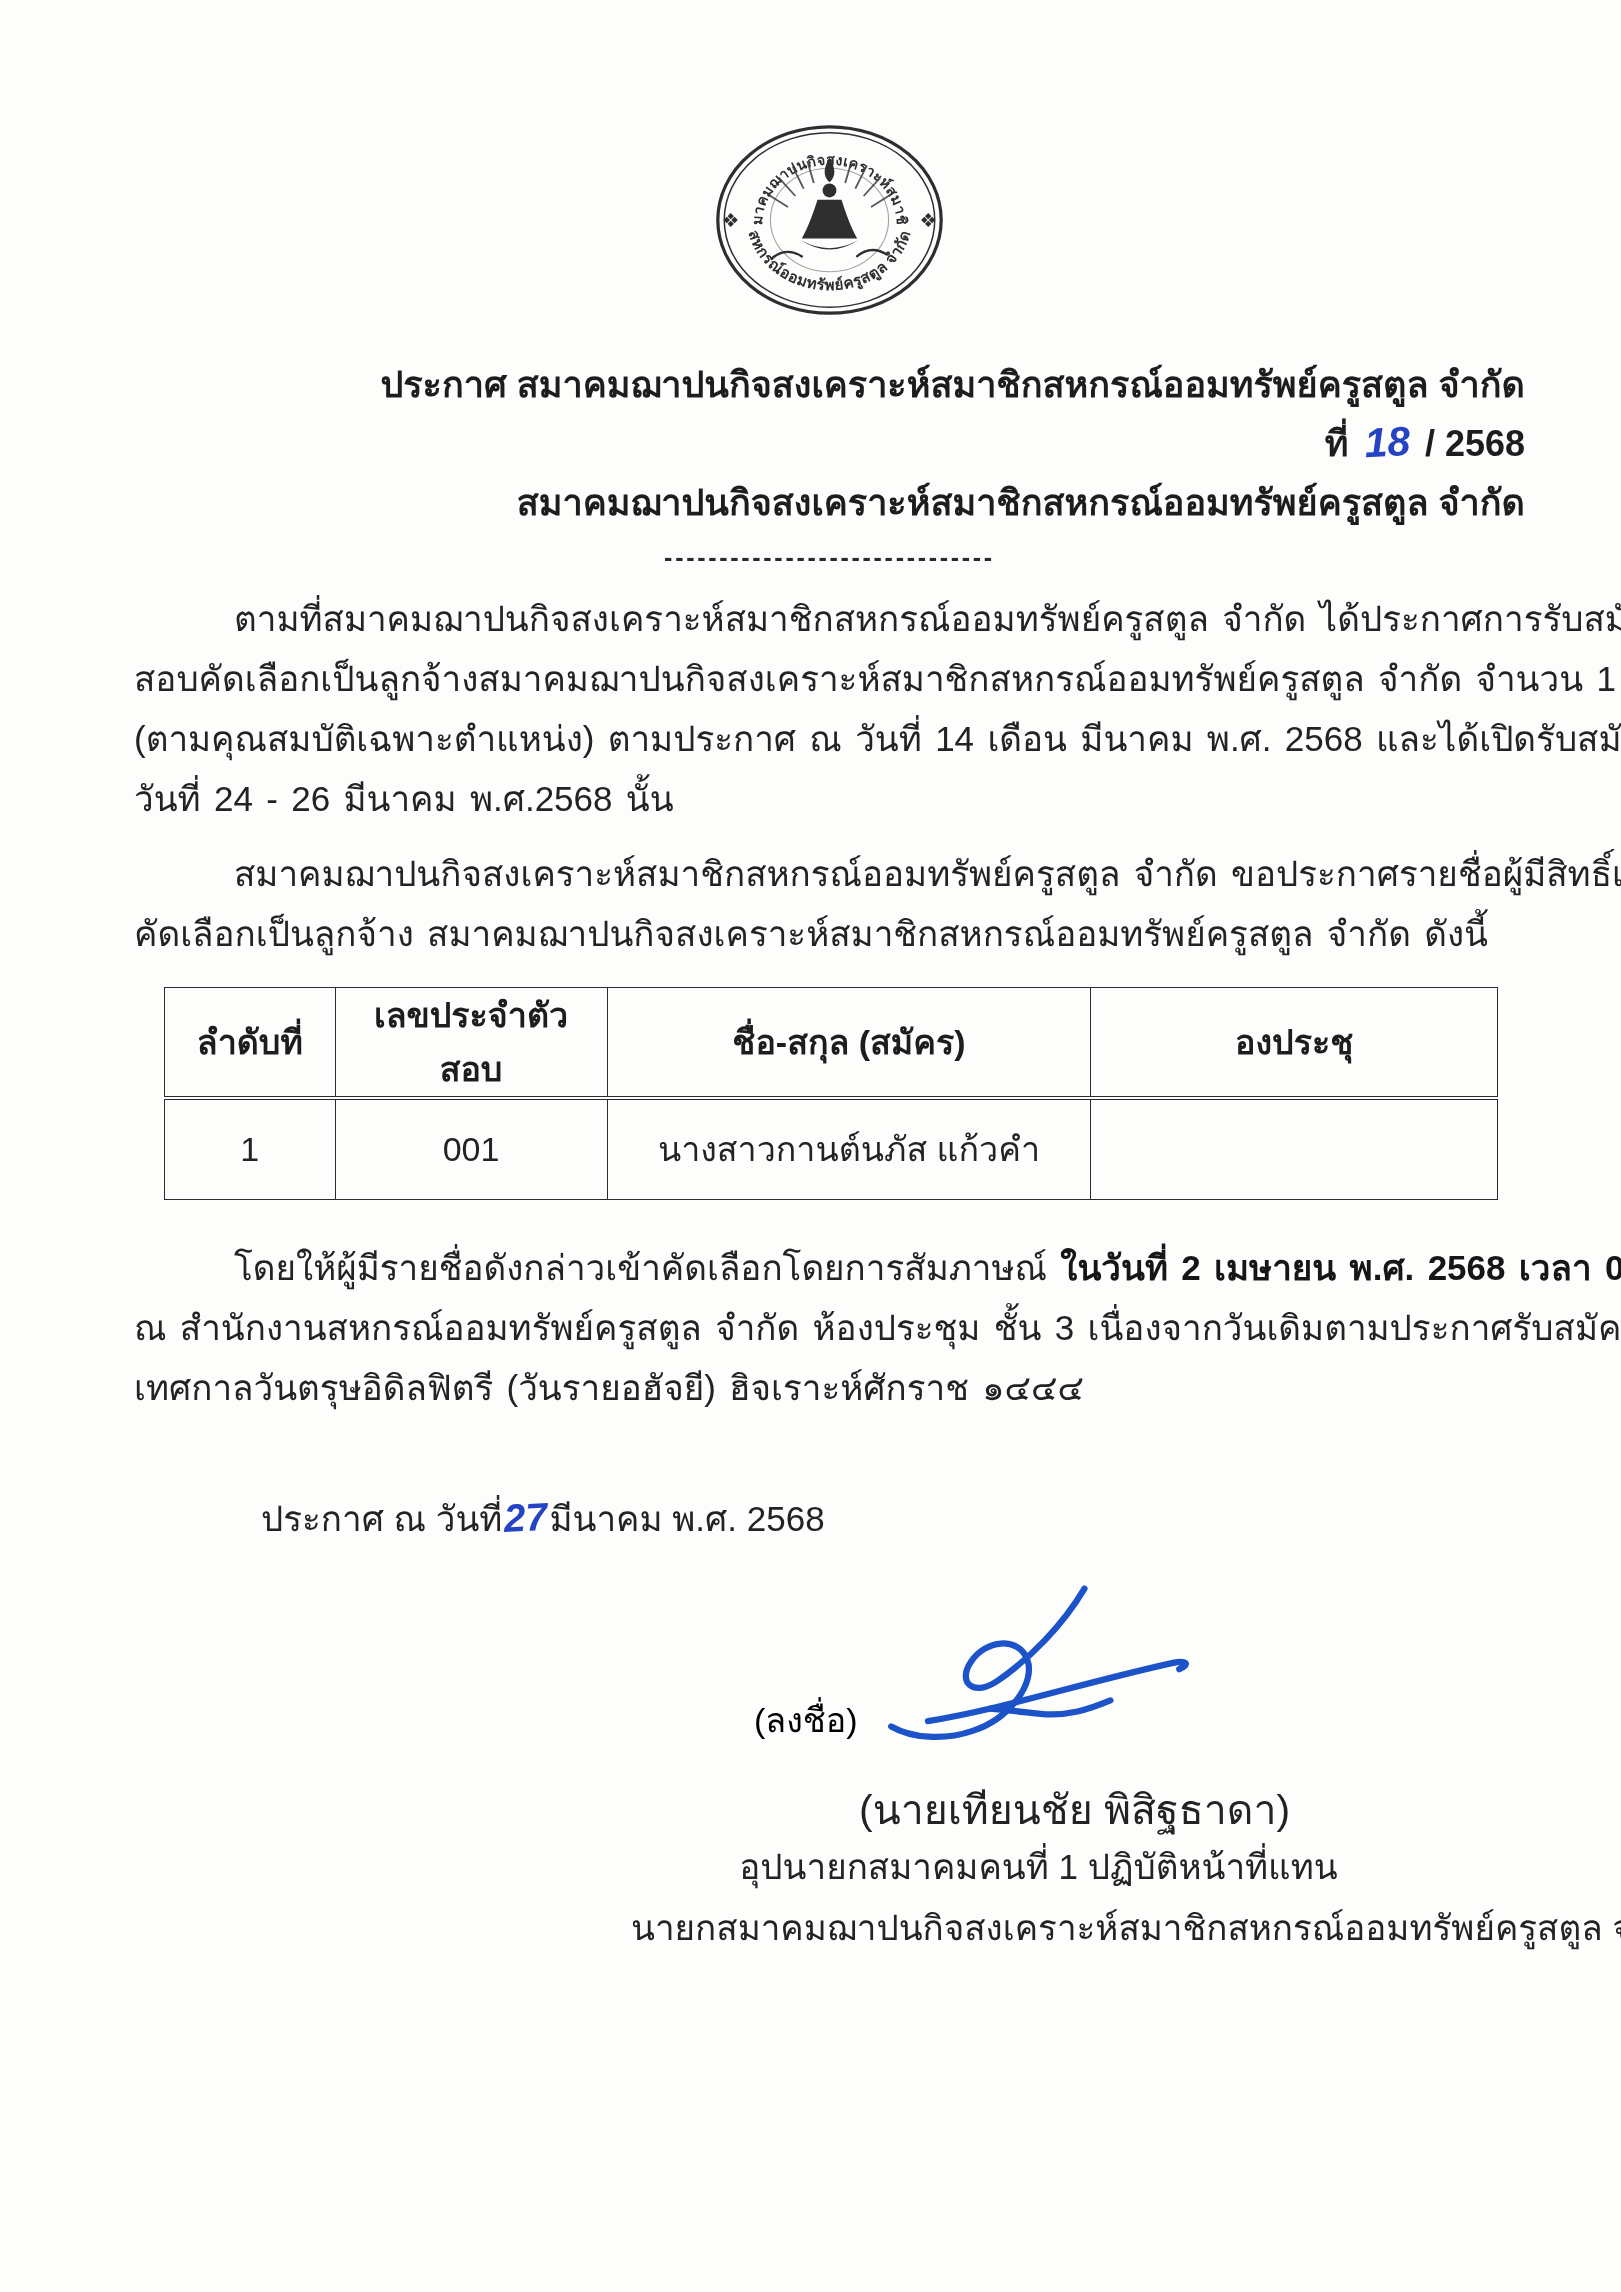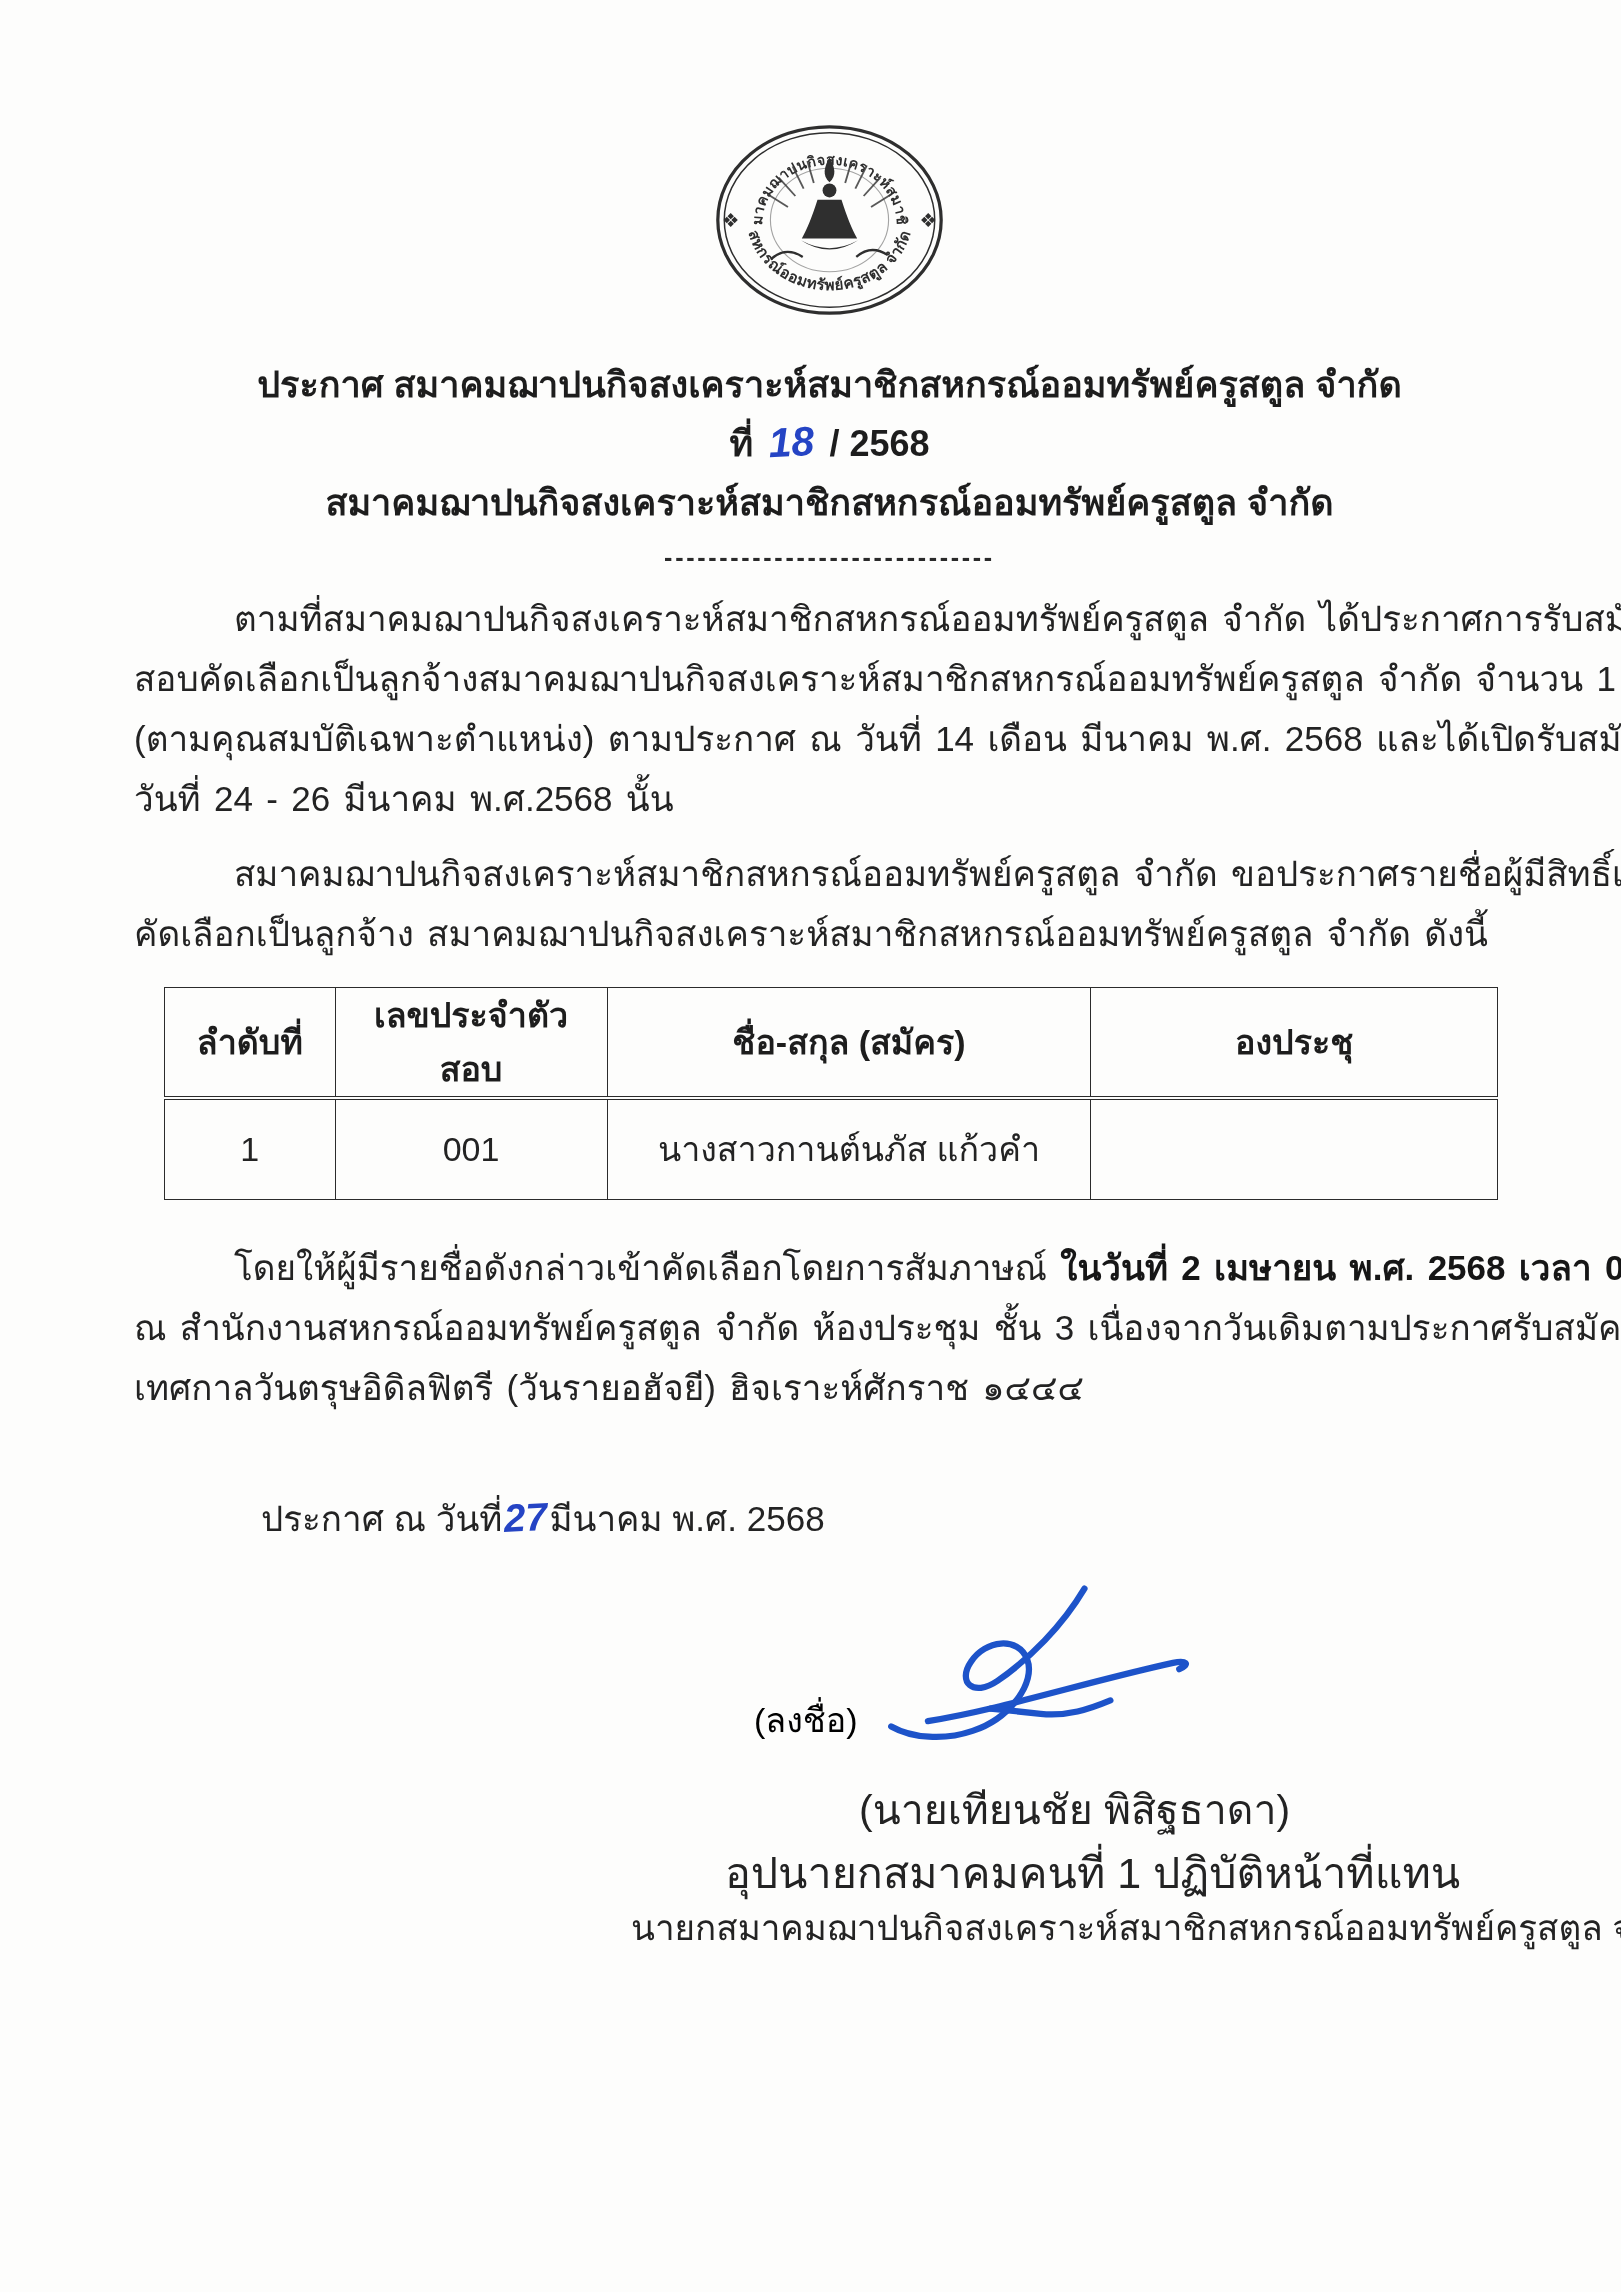--- a/index.html
+++ b/index.html
@@ -14,21 +14,21 @@
     box-sizing:border-box;
     padding:0 97px 0 134px;
   }
   .seal-wrap{
     margin-top:124px;
     display:flex;justify-content:center;
   }
   .title-block{margin-top:39px;text-align:center;}
   .title-line{
     font-size:36px;font-weight:bold;line-height:59px;
-    white-space:nowrap;color:#1d1d1d;
+    white-space:nowrap;color:#1d1d1d;text-align:right;
   }
   .handwritten{
     color:#2544c4;
     font-size:41px;
     font-style:italic;
     font-weight:bold;
     display:inline-block;
     transform:rotate(-3deg);
     padding:0 5.4px;
     line-height:0;
@@ -70,21 +70,21 @@
   .col-name{width:36.3%;}
   .col-remark{width:30.5%;}
   .issuance{
     margin-top:77px;margin-left:127px;
     font-size:35px;line-height:47px;white-space:nowrap;color:#232323;
   }
   .sig-area{position:relative;height:502px;margin-top:9px;}
   .sig-label{position:absolute;left:620px;top:142px;font-size:34px;color:#000000;}
   .sig-svg{position:absolute;left:742px;top:25px;}
   .sig-name{position:absolute;left:725px;top:226px;width:358px;text-align:center;font-size:41px;white-space:nowrap;color:#232323;}
-  .sig-pos{position:absolute;left:591px;top:288px;width:627px;text-align:center;font-size:43px;white-space:nowrap;color:#232323;}
+  .sig-pos{position:absolute;left:591px;top:288px;width:627px;text-align:center;font-size:35px;white-space:nowrap;color:#232323;}
   .sig-org{position:absolute;left:497px;top:349px;width:860px;text-align:center;font-size:35px;white-space:nowrap;color:#232323;}
 </style>
 </head>
 <body>
 
 <div class="page">
 
   <div class="seal-wrap">
     <svg width="231" height="192" viewBox="0 0 250 208">
       <ellipse cx="125" cy="104" rx="121" ry="101" fill="none" stroke="#2e2e2e" stroke-width="3.5"></ellipse>

